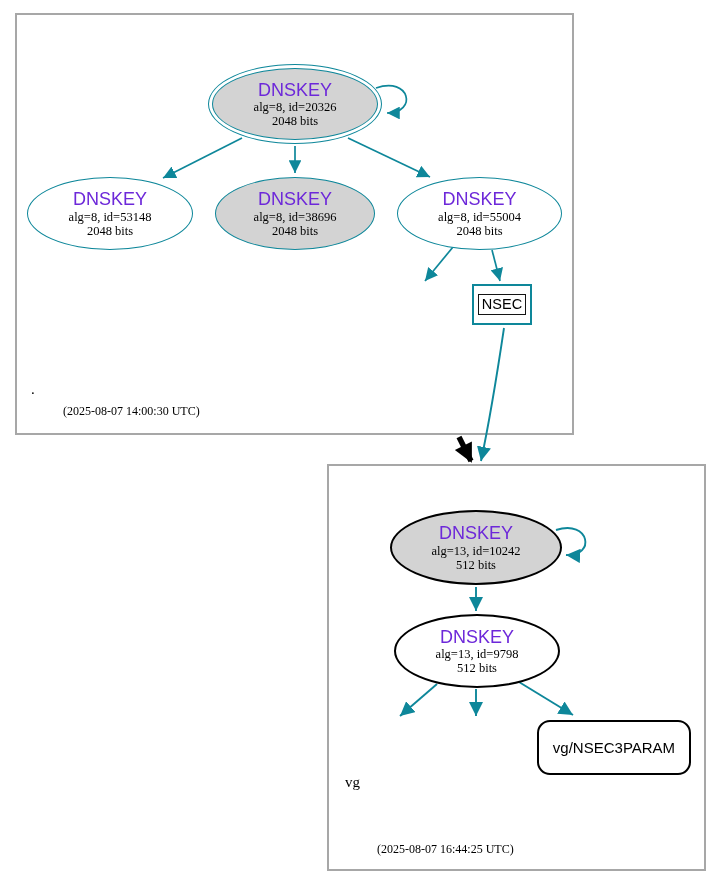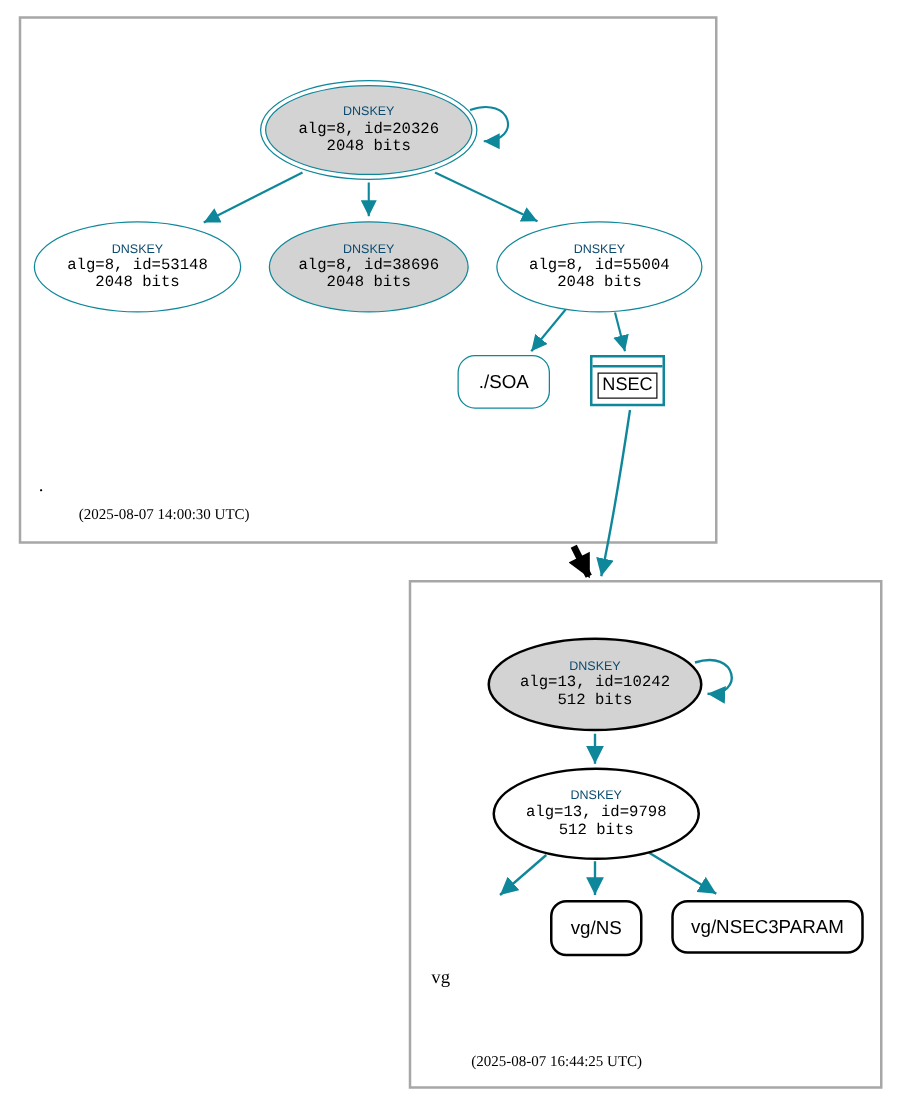--- a/index.html
+++ b/index.html
@@ -22,27 +22,27 @@
   .zonebox.root{left:15px;top:13px;width:559px;height:422px;}
   .zonebox.vg{left:327px;top:464px;width:379px;height:407px;}
   .node{position:absolute;z-index:2;display:flex;align-items:center;justify-content:center;text-align:center;background:#fff;}
   .ellipse{border-radius:50%;border:1.6px solid var(--accent);}
   .ellipse.grayfill{background:var(--gray-fill);}
   .ellipse.blackline{border:2px solid var(--node-black);}
   .ksk-outer{background:transparent;}
   .ring{position:absolute;left:3px;top:3px;right:3px;bottom:3px;border-radius:50%;
         border:1.6px solid var(--accent);background:var(--gray-fill);z-index:0;}
   .nodelabel{position:relative;z-index:1;line-height:1.12;}
-  .ntitle{font-size:10px;color:#0c4a6e;}
-  .ndetail{font-family:Liberation Mono, monospace;font-size:12.5px;color:#000;}
+  .ntitle{font-size:18px;color:#6d28d9;}
+  .ndetail{font-family:Liberation Serif, serif;font-size:12.5px;color:#000;}
   .rrect{border:1.5px solid var(--accent);border-radius:14px;font-size:15px;color:#000;}
   .rrect.blackline{border:2px solid var(--node-black);border-radius:13px;}
   .nsec-node{
     position:absolute;z-index:2;background:#fff;border:2.5px solid var(--accent);
-    display:flex;flex-direction:column;
+    display:flex;flex-direction:row;
   }
   .nsec-top{height:8px;border-bottom:2.5px solid var(--accent);}
   .nsec-body{flex:1;display:flex;align-items:center;justify-content:center;}
   .nsec-text{border:1px solid #141414;padding:0 3px;font-size:14.5px;color:#000;line-height:1.25;}
   .zone-meta{position:absolute;z-index:2;font-family:"Liberation Serif",serif;color:#000;}
   .zone-name{font-size:15px;}
   .zone-ts{font-size:12px;margin-left:32px;}
 </style>
 </head>
 <body>
@@ -105,23 +105,20 @@
   </div>
 
   <div class="node ellipse" style="left:397px;top:177px;width:165px;height:73px;">
     <div class="nodelabel">
       <div class="ntitle">DNSKEY</div>
       <div class="ndetail">alg=8, id=55004</div>
       <div class="ndetail">2048 bits</div>
     </div>
   </div>
 
-  <div class="node rrect" style="left:366px;top:284px;width:74px;height:43px;">
-    <span>./SOA</span>
-  </div>
 
   <div class="nsec-node" style="left:472px;top:284px;width:60px;height:41px;">
     <div class="nsec-top"></div>
     <div class="nsec-body">
       <span class="nsec-text">NSEC</span>
     </div>
   </div>
 
   <div class="zone-meta zone-name" style="left:31px;top:381px;">.</div>
   <div class="zone-meta zone-ts" style="left:31px;top:404px;">(2025-08-07 14:00:30 UTC)</div>
@@ -136,24 +133,21 @@
 
   <div class="node ellipse blackline" style="left:394px;top:614px;width:166px;height:74px;">
     <div class="nodelabel">
       <div class="ntitle">DNSKEY</div>
       <div class="ndetail">alg=13, id=9798</div>
       <div class="ndetail">512 bits</div>
     </div>
   </div>
 
 
-  <div class="node rrect blackline" style="left:440px;top:720px;width:74px;height:45px;">
-    <span>vg/NS</span>
-  </div>
 
-  <div class="node rrect blackline" style="left:537px;top:720px;width:154px;height:43px;">
+  <div class="node rrect blackline" style="left:537px;top:720px;width:154px;height:55px;">
     <span>vg/NSEC3PARAM</span>
   </div>
 
   <div class="zone-meta zone-name" style="left:345px;top:774px;">vg</div>
   <div class="zone-meta zone-ts" style="left:345px;top:842px;">(2025-08-07 16:44:25 UTC)</div>
 
 </div>
 
 </body></html>

